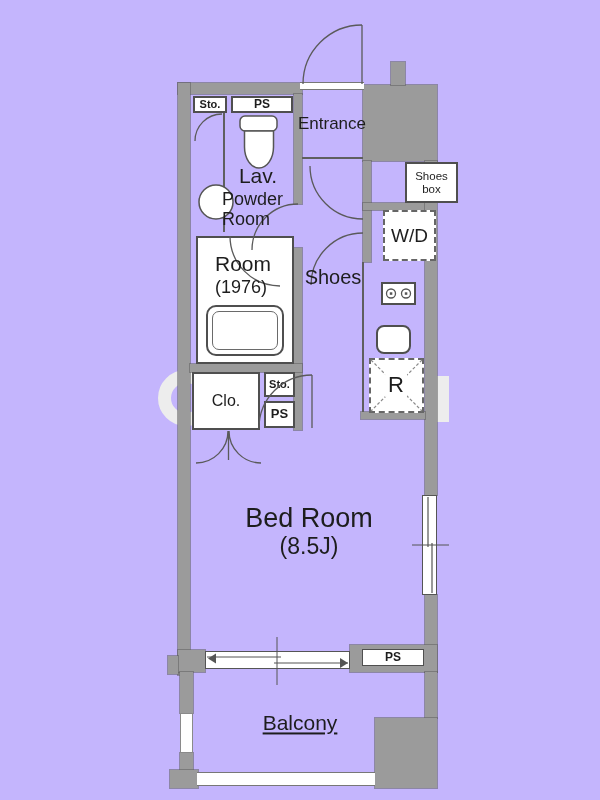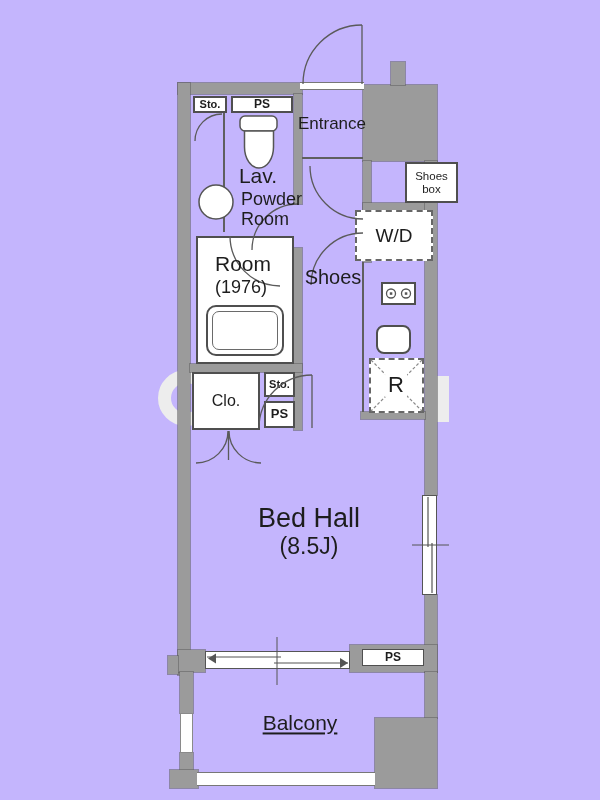--- a/index.html
+++ b/index.html
@@ -60,21 +60,21 @@
 
   <div class="box" style="left:193px;top:96px;width:34px;height:17px;">
     <span class="lbl-in" style="font-size:11px;font-weight:bold;">Sto.</span>
   </div>
   <div class="box" style="left:231px;top:96px;width:62px;height:17px;">
     <span class="lbl-in" style="font-size:12px;font-weight:bold;">PS</span>
   </div>
   <div class="box" style="left:371px;top:162px;width:53px;height:41px;margin-left:34px;">
     <span class="lbl-in" style="font-size:11.5px;width:42px;">Shoes box</span>
   </div>
-  <div class="box dashed" style="left:355px;top:210px;width:78px;height:51px;">
+  <div class="box dashed" style="left:383px;top:210px;width:53px;height:51px;">
     <span class="lbl-in" style="font-size:19px;">W/D</span>
   </div>
   <div class="box" style="left:381px;top:282px;width:35px;height:23px;"></div>
   <div class="box" style="left:376px;top:325px;width:35px;height:29px;border-radius:8px;"></div>
   <div class="box dashed" style="left:369px;top:358px;width:55px;height:55px;"></div>
 
   <div class="box" style="left:196px;top:236px;width:98px;height:128px;"></div>
   <div class="box" style="left:206px;top:305px;width:78px;height:51px;border-radius:10px;">
     <div style="width:64px;height:37px;border:1.5px solid #6a6a6a;border-radius:7px;"></div>
   </div>
@@ -88,25 +88,25 @@
   <div class="box" style="left:264px;top:401px;width:31px;height:27px;">
     <span class="lbl-in" style="font-size:13px;font-weight:bold;">PS</span>
   </div>
   <div class="box" style="left:362px;top:649px;width:62px;height:17px;border-width:1.5px;z-index:4;">
     <span class="lbl-in" style="font-size:12px;font-weight:bold;">PS</span>
   </div>
 
   <div class="lbl" style="left:332px;top:124px;font-size:17px;">Entrance</div>
   <div class="lbl" style="left:333px;top:277px;font-size:20px;">Shoes</div>
   <div class="lbl" style="left:258px;top:176px;font-size:21px;">Lav.</div>
-  <div class="lbl wrap" style="left:276px;top:210px;width:70px;font-size:18px;">Powder Room</div>
+  <div class="lbl wrap" style="left:257px;top:210px;width:70px;font-size:18px;">Powder Room</div>
   <div class="lbl" style="left:243px;top:264px;font-size:21px;">Room</div>
   <div class="lbl" style="left:241px;top:288px;font-size:18px;">(1976)</div>
   <div class="lbl" style="left:396px;top:385px;font-size:22px;background:#fff;padding:0 3px;">R</div>
-  <div class="lbl" style="left:309px;top:519px;font-size:27px;">Bed Hall</div>
+  <div class="lbl" style="left:309px;top:519px;font-size:27px;">Bed Room</div>
   <div class="lbl" style="left:309px;top:547px;font-size:23px;">(8.5J)</div>
   <div class="lbl" style="left:300px;top:723px;font-size:21px;text-decoration:underline;">Balcony</div>
 
   <svg class="overlay" width="600" height="800" viewBox="0 0 600 800">
     <g stroke="#5a5a5a" stroke-width="1.3" fill="none">
 
       <path d="M303,84 A59,59 0 0 1 362,25"></path>
       <line x1="362" y1="25" x2="362" y2="84"></line>
 
       <path d="M195,141 A27,27 0 0 1 222,114"></path>

